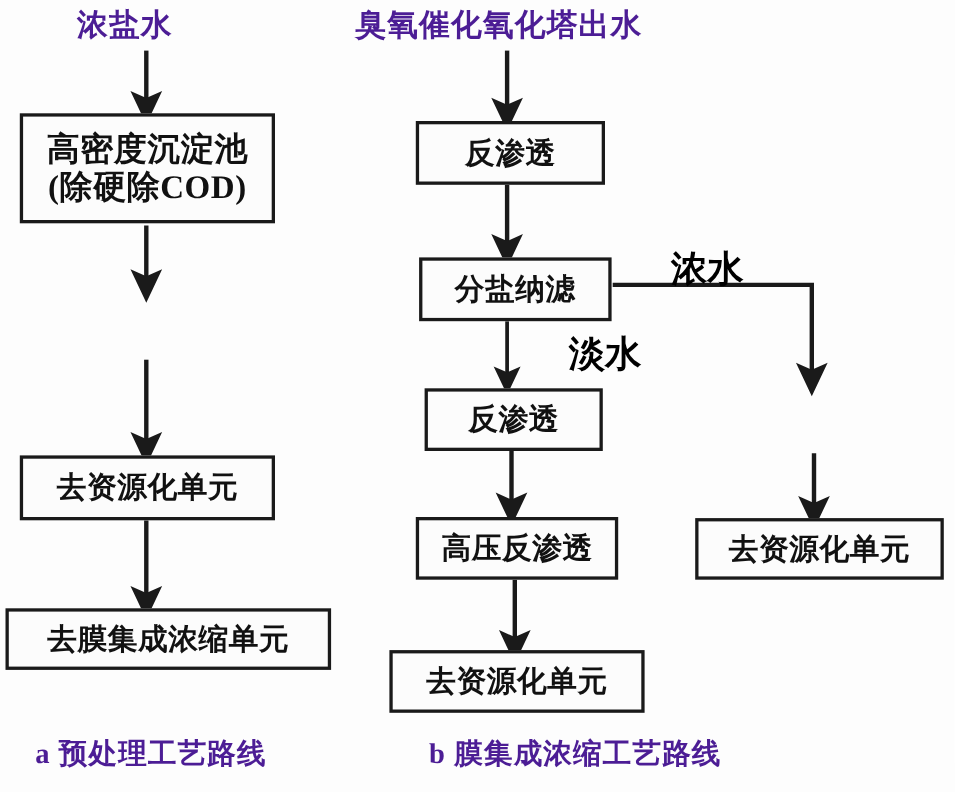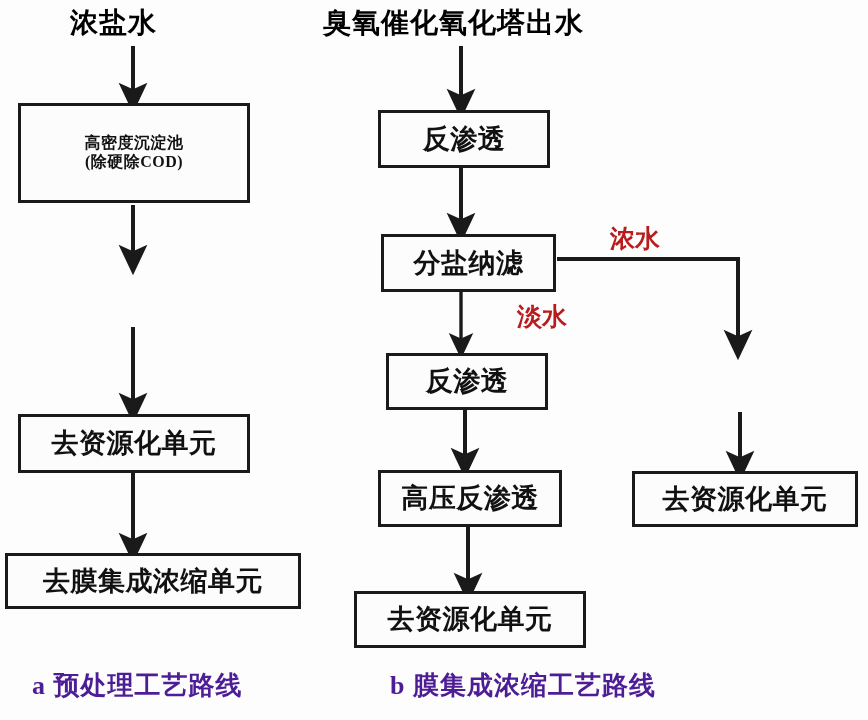--- a/index.html
+++ b/index.html
@@ -29,45 +29,45 @@
     justify-content: center;
     text-align: center;
     line-height: 1.12;
     font-weight: 700;
     font-size: 27px;
     letter-spacing: 0.5px;
     color: #111111;
   }
   .box.two-line {
     flex-direction: column;
-    font-size: 16px;
+    font-size: 30px;
     line-height: 1.18;
   }
   .box .ln { display: block; white-space: nowrap; }
   .free-label {
     position: absolute;
     font-weight: 700;
     font-size: 28px;
-    color: #000000;
+    color: #4c1d95;
     white-space: nowrap;
     letter-spacing: 1px;
   }
   .caption {
     position: absolute;
     font-weight: 700;
     font-size: 26px;
     color: #4c1d95;
     white-space: nowrap;
     letter-spacing: 1px;
   }
   .edge-label {
     position: absolute;
     font-weight: 700;
-    font-size: 25px;
-    color: #b91c1c;
+    font-size: 33px;
+    color: #000000;
     white-space: nowrap;
   }
   svg.wires {
     position: absolute;
     left: 0; top: 0;
     width: 868px;
     height: 720px;
     pointer-events: none;
   }
   .wire {

